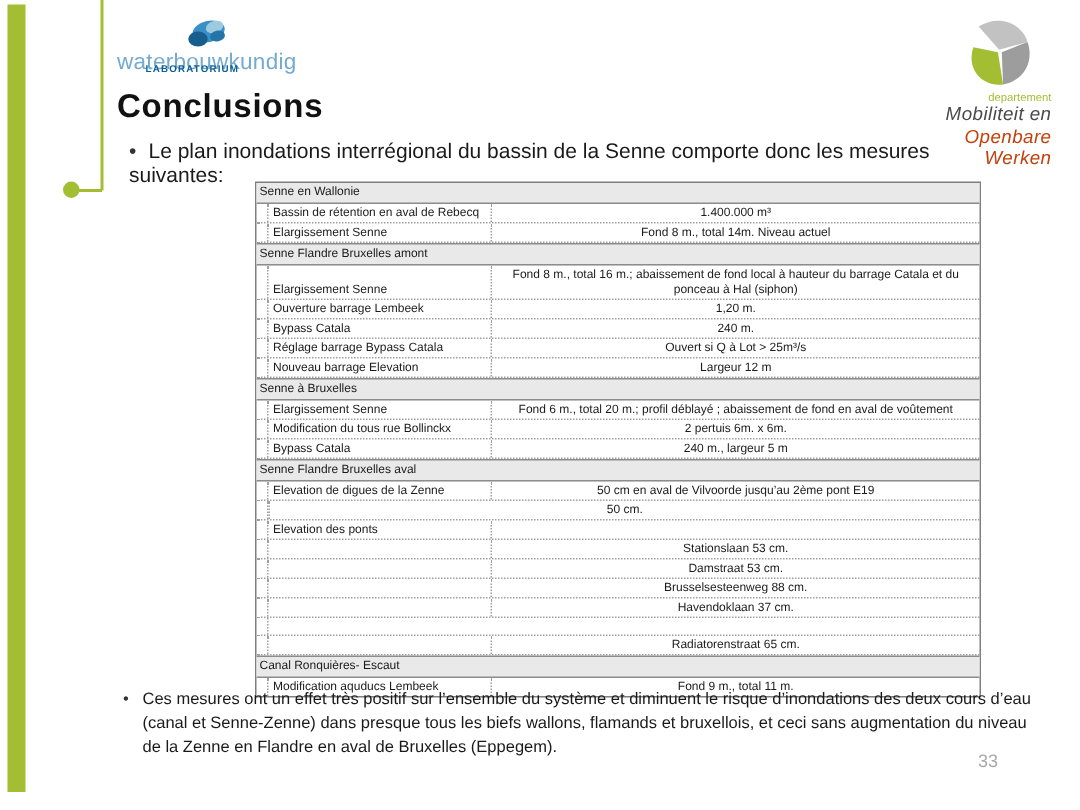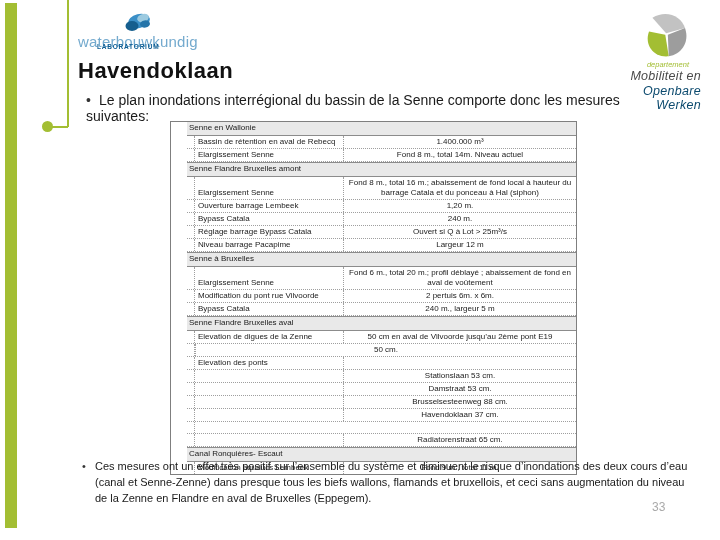--- a/index.html
+++ b/index.html
@@ -17,35 +17,35 @@
 
   
   .wl-logo { position:absolute; left:78px; top:12px; width:90px; height:40px; }
   .wl-swirl { position:absolute; left:44px; top:0; }
   .wl-line1 { position:absolute; left:0; top:21px; font-size:15px; color:#74aace; letter-spacing:0.2px; }
   .wl-line2 { position:absolute; left:19px; top:31px; font-size:6.5px; font-weight:bold; color:#0e5e94; letter-spacing:0.8px; }
 
   
   .mow-logo { position:absolute; left:600px; top:10px; width:105px; height:88px; text-align:right; }
   .mow-pin { position:absolute; right:12px; top:0; }
-  .mow-dept { position:absolute; right:16px; top:50px; font-size:7.5px; color:#a3be33; font-style:italic; }
+  .mow-dept { position:absolute; right:4px; top:50px; font-size:7.5px; color:#a3be33; }
   .mow-l1 { position:absolute; right:4px; top:59px; font-size:12.5px; color:#4a4a4a; font-style:italic; letter-spacing:0.3px;margin-left:16px; }
-  .mow-l2 { position:absolute; right:4px; top:74px; font-size:12.5px; color:#0c4a6e; font-style:italic; letter-spacing:0.3px; }
+  .mow-l2 { position:absolute; right:4px; top:74px; font-size:12.5px; color:#c2410c; font-style:italic; letter-spacing:0.3px; }
 
   .title { position:absolute; left:78px; top:58px; font-size:22px; font-weight:bold; letter-spacing:0.5px; color:#111; }
 
   .bullet-line { position:absolute; left:86px; top:92px; width:560px; font-size:14px; }
   .bullet-line .b, .bullet-para .b { display:inline-block; width:13px; color:#333; }
 
   .bullet-para { position:absolute; left:82px; top:458px; width:614px; font-size:11px; line-height:16px; display:flex; }
   .bullet-para .b { flex:0 0 13px; }
   .bullet-para .t { flex:1; }
 
   
-  .table-wrap { position:absolute; left:170px; top:121px; width:407px; border:1px solid #7f7f7f; font-size:8px; line-height:10px;padding-left:16px; }
+  .table-wrap { position:absolute; left:170px; top:121px; width:484px; border:1px solid #7f7f7f; font-size:8px; line-height:10px; }
   .trow.section { background:#e9e9e9; border-top:1px solid #8c8c8c; border-bottom:1px solid #8c8c8c; padding:1px 3px 2px 2px; }
   .trow.section:first-child { border-top:none; }
   .trow.data { display:flex; border-bottom:1px dotted #9f9f9f; min-height:12px; }
   .trow.data:last-child { border-bottom:none;justify-content:flex-end; }
   .cell-indent { flex:0 0 8px; border-right:1px dotted #9f9f9f; }
   .cell-label { flex:0 0 148px; padding:1px 3px; display:flex; align-items:flex-end; }
   .cell-value { flex:1; padding:1px 4px; text-align:center; border-left:1px dotted #9f9f9f; display:flex; align-items:center; justify-content:center; }
 
   .page-number { position:absolute; left:652px; top:500px; font-size:12px; color:#a9a9a9; }
 </style>
@@ -78,21 +78,21 @@
         <path d="M29 27 L13 9 C29 -1 47 7 51 21 Z" fill="#c2c2c2"></path>
         <path d="M31 29 L51 21 C57 38 46 52 32 54 Z" fill="#9d9d9d"></path>
         <path d="M28 29 L32 54 C15 56 3 41 9 25 Z" fill="#a3be33"></path>
       </svg>
     </span>
     <span class="mow-dept">departement</span>
     <span class="mow-l1">Mobiliteit en</span>
     <span class="mow-l2">Openbare Werken</span>
   </div>
 
-  <h1 class="title">Havendoklaan</h1>
+  <h1 class="title">Conclusions</h1>
 
   <div class="bullet-line"><span class="b">•</span><span>Le plan inondations interrégional du bassin de la Senne comporte donc les mesures suivantes:</span></div>
 
   <div class="table-wrap">
       <div class="trow section"><span>Senne en Wallonie</span></div>
       <div class="trow data">
         <span class="cell-indent"></span>
         <span class="cell-label">Bassin de rétention en aval de Rebecq</span>
         <span class="cell-value">1.400.000 m³</span>
       </div>
@@ -117,32 +117,32 @@
         <span class="cell-label">Bypass Catala</span>
         <span class="cell-value">240 m.</span>
       </div>
       <div class="trow data">
         <span class="cell-indent"></span>
         <span class="cell-label">Réglage barrage Bypass Catala</span>
         <span class="cell-value">Ouvert si Q à Lot &gt; 25m³/s</span>
       </div>
       <div class="trow data">
         <span class="cell-indent"></span>
-        <span class="cell-label">Niveau barrage Pacapime</span>
+        <span class="cell-label">Nouveau barrage Elevation</span>
         <span class="cell-value">Largeur 12 m</span>
       </div>
       <div class="trow section"><span>Senne à Bruxelles</span></div>
       <div class="trow data">
         <span class="cell-indent"></span>
         <span class="cell-label">Elargissement Senne</span>
         <span class="cell-value">Fond 6 m., total 20 m.; profil déblayé ; abaissement de fond en aval de voûtement</span>
       </div>
       <div class="trow data">
         <span class="cell-indent"></span>
-        <span class="cell-label">Modification du pont rue Vilvoorde</span>
+        <span class="cell-label">Modification du tous rue Bollinckx</span>
         <span class="cell-value">2 pertuis 6m. x 6m.</span>
       </div>
       <div class="trow data">
         <span class="cell-indent"></span>
         <span class="cell-label">Bypass Catala</span>
         <span class="cell-value">240 m., largeur 5 m</span>
       </div>
       <div class="trow section"><span>Senne Flandre Bruxelles aval</span></div>
       <div class="trow data">
         <span class="cell-indent"></span>

